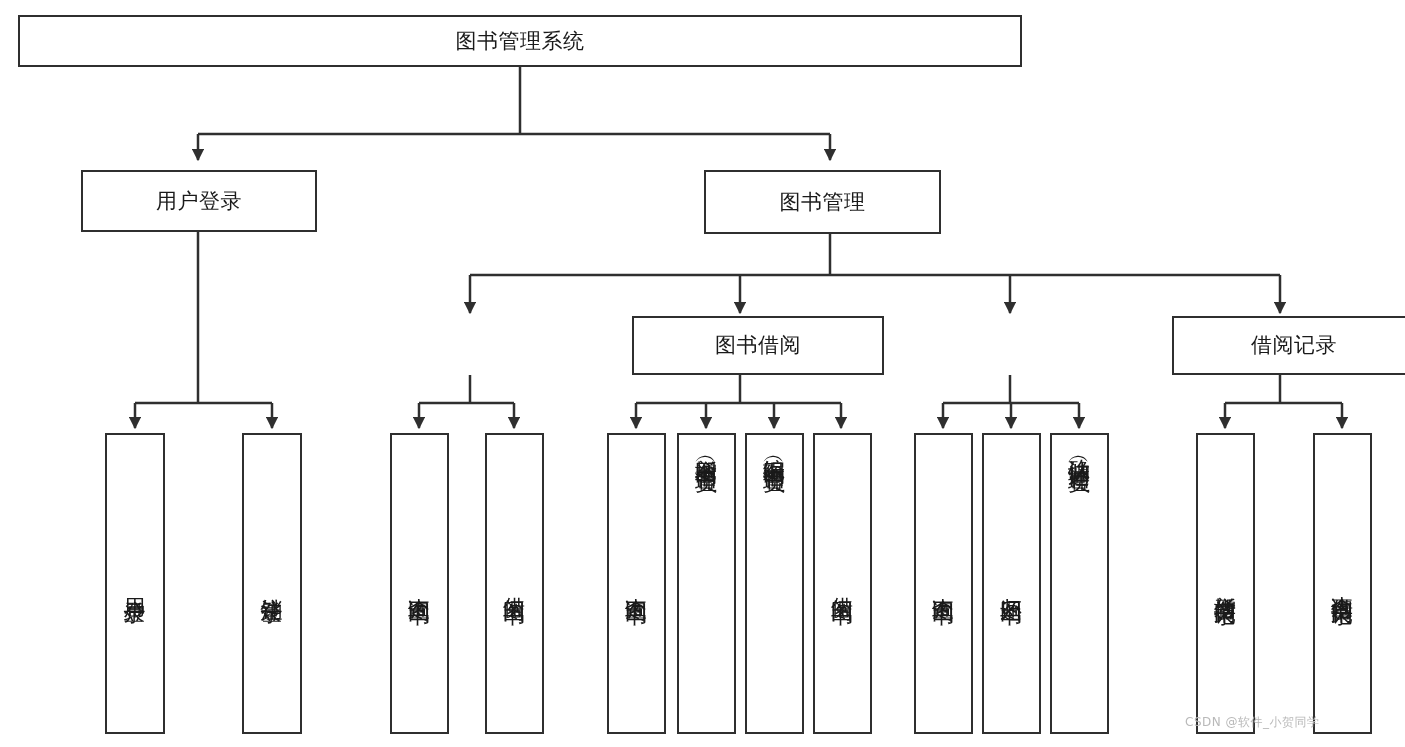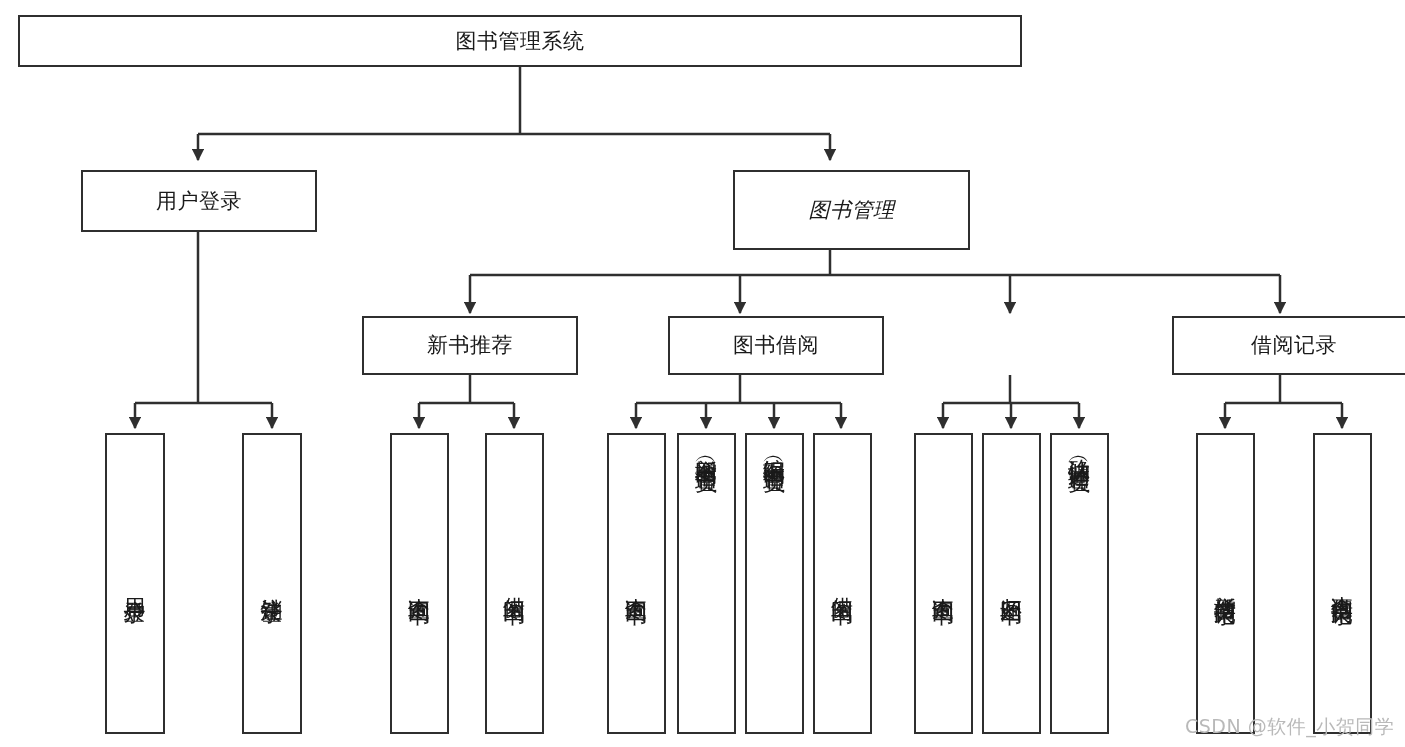--- a/index.html
+++ b/index.html
@@ -55,21 +55,21 @@
     -webkit-writing-mode: vertical-rl;
   }
   .node.vertical.centered {
     align-items: center;
     padding-top: 0;
   }
   #watermark {
     position: absolute;
     left: 1185px;
     top: 714px;
-    font-size: 19px;
+    font-size: 12px;
     color: #b9b9b9;
     white-space: nowrap;
     letter-spacing: 0.5px;
     font-family: "DejaVu Sans", "Liberation Sans", sans-serif;
   }
 </style>
 </head>
 <body>
 
 <div id="stage">
@@ -124,28 +124,25 @@
     </g>
   </svg>
 
   <div class="node" style="left:18px; top:15px; width:1004px; height:52px;">
     <span class="label">图书管理系统</span>
   </div>
 
   <div class="node" style="left:81px; top:170px; width:236px; height:62px;">
     <span class="label">用户登录</span>
   </div>
-  <div class="node" style="left:733px; top:170px; width:237px; height:80px;font-style:italic;">
+  <div class="node" style="left:704px; top:170px; width:237px; height:64px;">
     <span class="label">图书管理</span>
   </div>
 
-  <div class="node" style="left:362px; top:316px; width:216px; height:59px;">
-    <span class="label">新书推荐</span>
-  </div>
-  <div class="node" style="left:632px; top:316px; width:216px; height:59px;margin-left:36px;">
+  <div class="node" style="left:632px; top:316px; width:252px; height:59px;">
     <span class="label">图书借阅</span>
   </div>
   <div class="node" style="left:1172px; top:316px; width:244px; height:59px;">
     <span class="label">借阅记录</span>
   </div>
 
   <div class="node vertical centered" style="left:105px; top:433px; width:60px; height:301px;">
     <span class="label">用户登录</span>
   </div>
   <div class="node vertical centered" style="left:242px; top:433px; width:60px; height:301px;">

